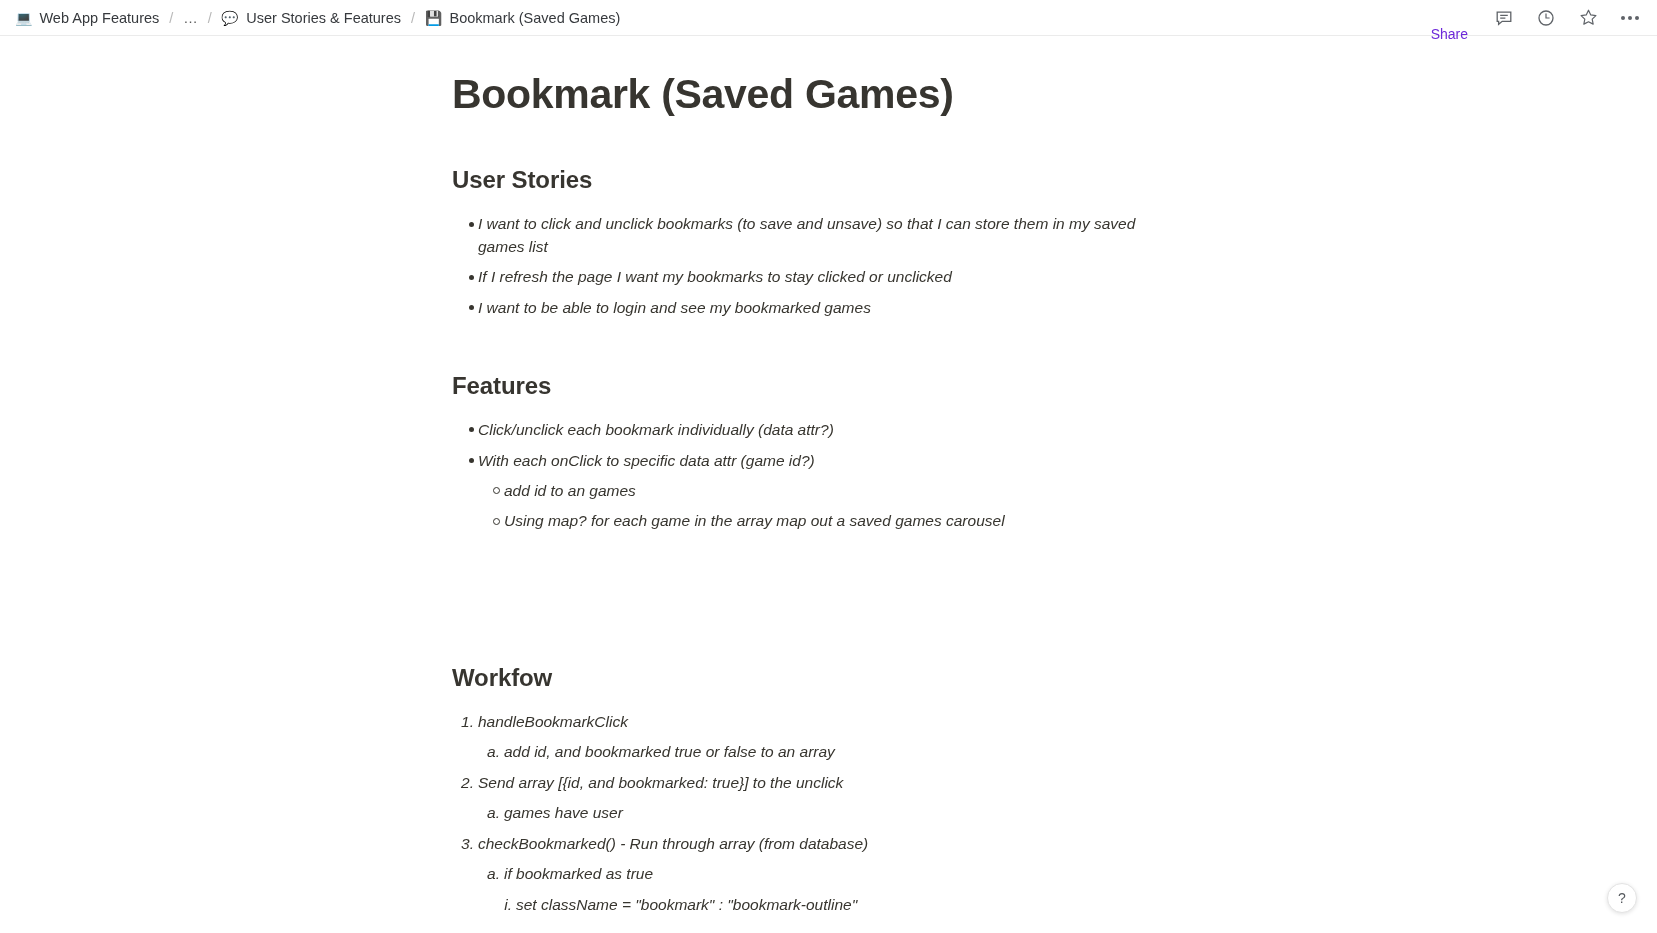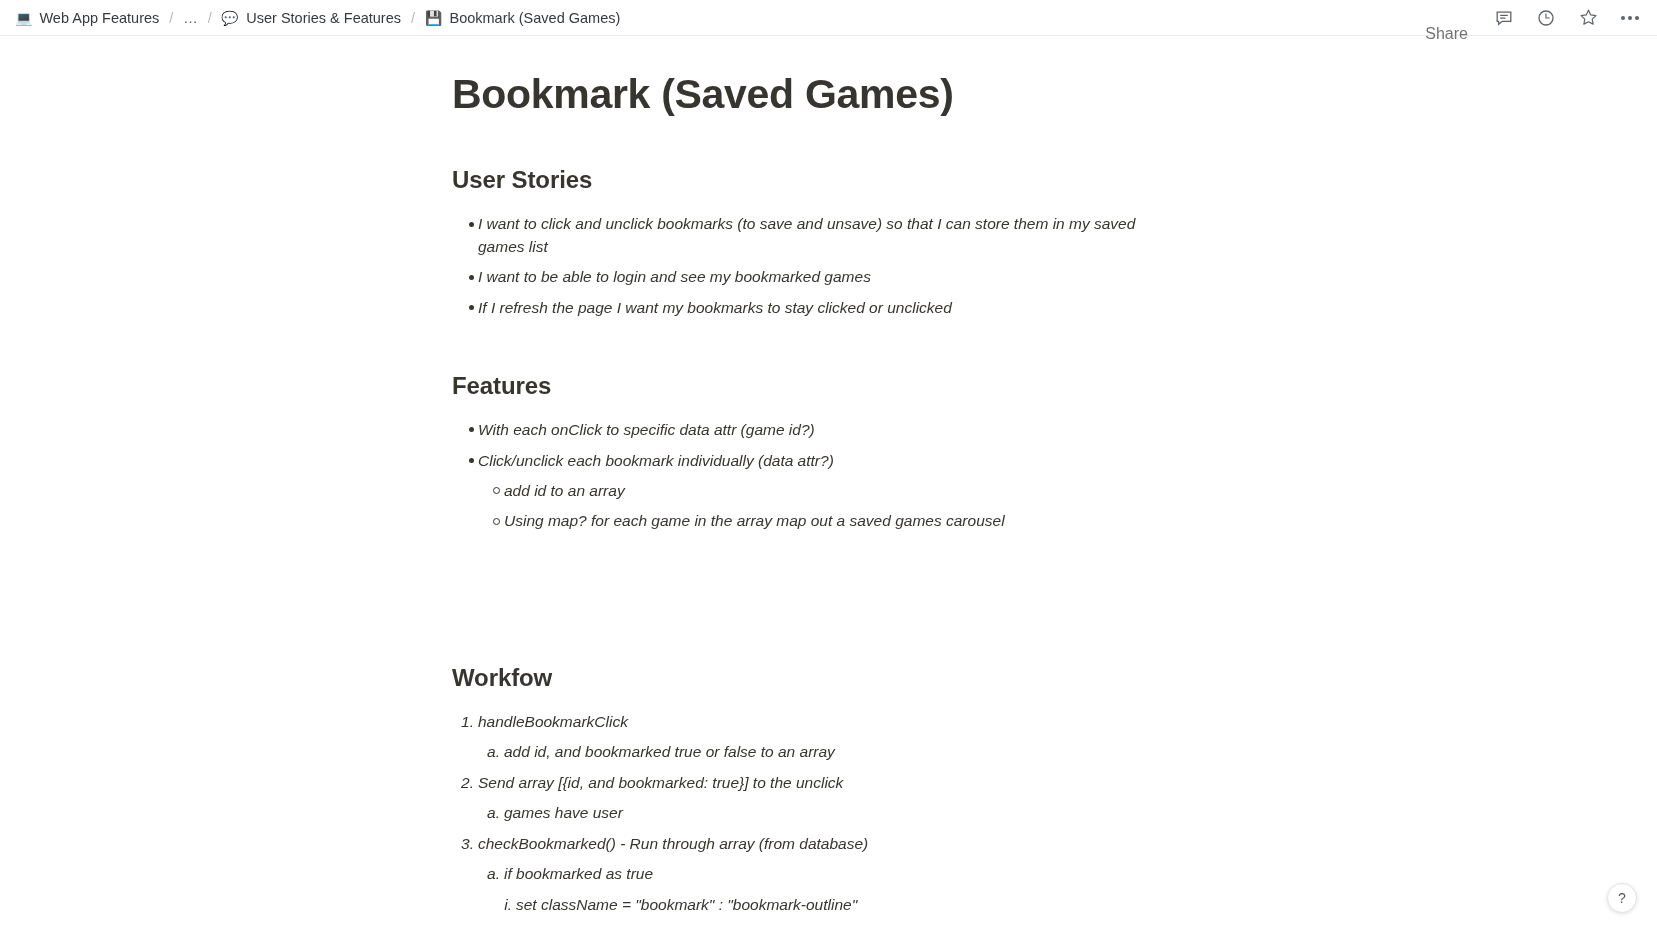--- a/index.html
+++ b/index.html
@@ -43,22 +43,22 @@
   }
   .crumb-ellipsis { color: #5a5a5a; letter-spacing: 0px; }
 
   .topbar-right {
     margin-left: auto;
     display: flex; align-items: center;
     gap: 14px;
     padding-right: 13px;
   }
   .share-btn {
-    font-size: 16px;
-    color: #737373;
+    font-size: 14px;
+    color: #6d28d9;
     padding: 4px 8px;
     border-radius: 3px;
     cursor: pointer;
     background: none; border: none;
     font-family: inherit;
     margin-top: 32px;
   }
   .icon-btn {
     width: 28px; height: 28px;
     display: flex; align-items: center; justify-content: center;
@@ -255,45 +255,45 @@
     <h2 class="section">User Stories</h2>
     <div class="after-heading"></div>
 
     <ul class="bul">
       <li class="item lvl1 wide">
         <span class="marker disc"></span>
         <span class="text-wrap">I want to click and unclick bookmarks (to save and unsave) so that I can store them in my saved games list</span>
       </li>
       <li class="item lvl1">
         <span class="marker disc"></span>
+        <span class="text-wrap">If I refresh the page I want my bookmarks to stay clicked or unclicked</span>
+      </li>
+      <li class="item lvl1">
+        <span class="marker disc"></span>
         <span class="text-wrap">I want to be able to login and see my bookmarked games</span>
-      </li>
-      <li class="item lvl1">
-        <span class="marker disc"></span>
-        <span class="text-wrap">If I refresh the page I want my bookmarks to stay clicked or unclicked</span>
       </li>
     </ul>
 
     <div class="sp-features"></div>
 
     <h2 class="section">Features</h2>
     <div class="after-heading"></div>
 
     <ul class="bul">
       <li class="item lvl1">
         <span class="marker disc"></span>
+        <span class="text-wrap">Click/unclick each bookmark individually (data attr?)</span>
+      </li>
+      <li class="item lvl1">
+        <span class="marker disc"></span>
         <span class="text-wrap">With each onClick to specific data attr (game id?)</span>
       </li>
-      <li class="item lvl1">
-        <span class="marker disc"></span>
-        <span class="text-wrap">Click/unclick each bookmark individually (data attr?)</span>
-      </li>
       <li class="item lvl2">
         <span class="marker circ"></span>
-        <span class="text-wrap">add id to an array</span>
+        <span class="text-wrap">add id to an games</span>
       </li>
       <li class="item lvl2">
         <span class="marker circ"></span>
         <span class="text-wrap">Using map? for each game in the array map out a saved games carousel</span>
       </li>
     </ul>
 
     <div class="big-gap"></div>
     <div class="sp-workflow"></div>
 

